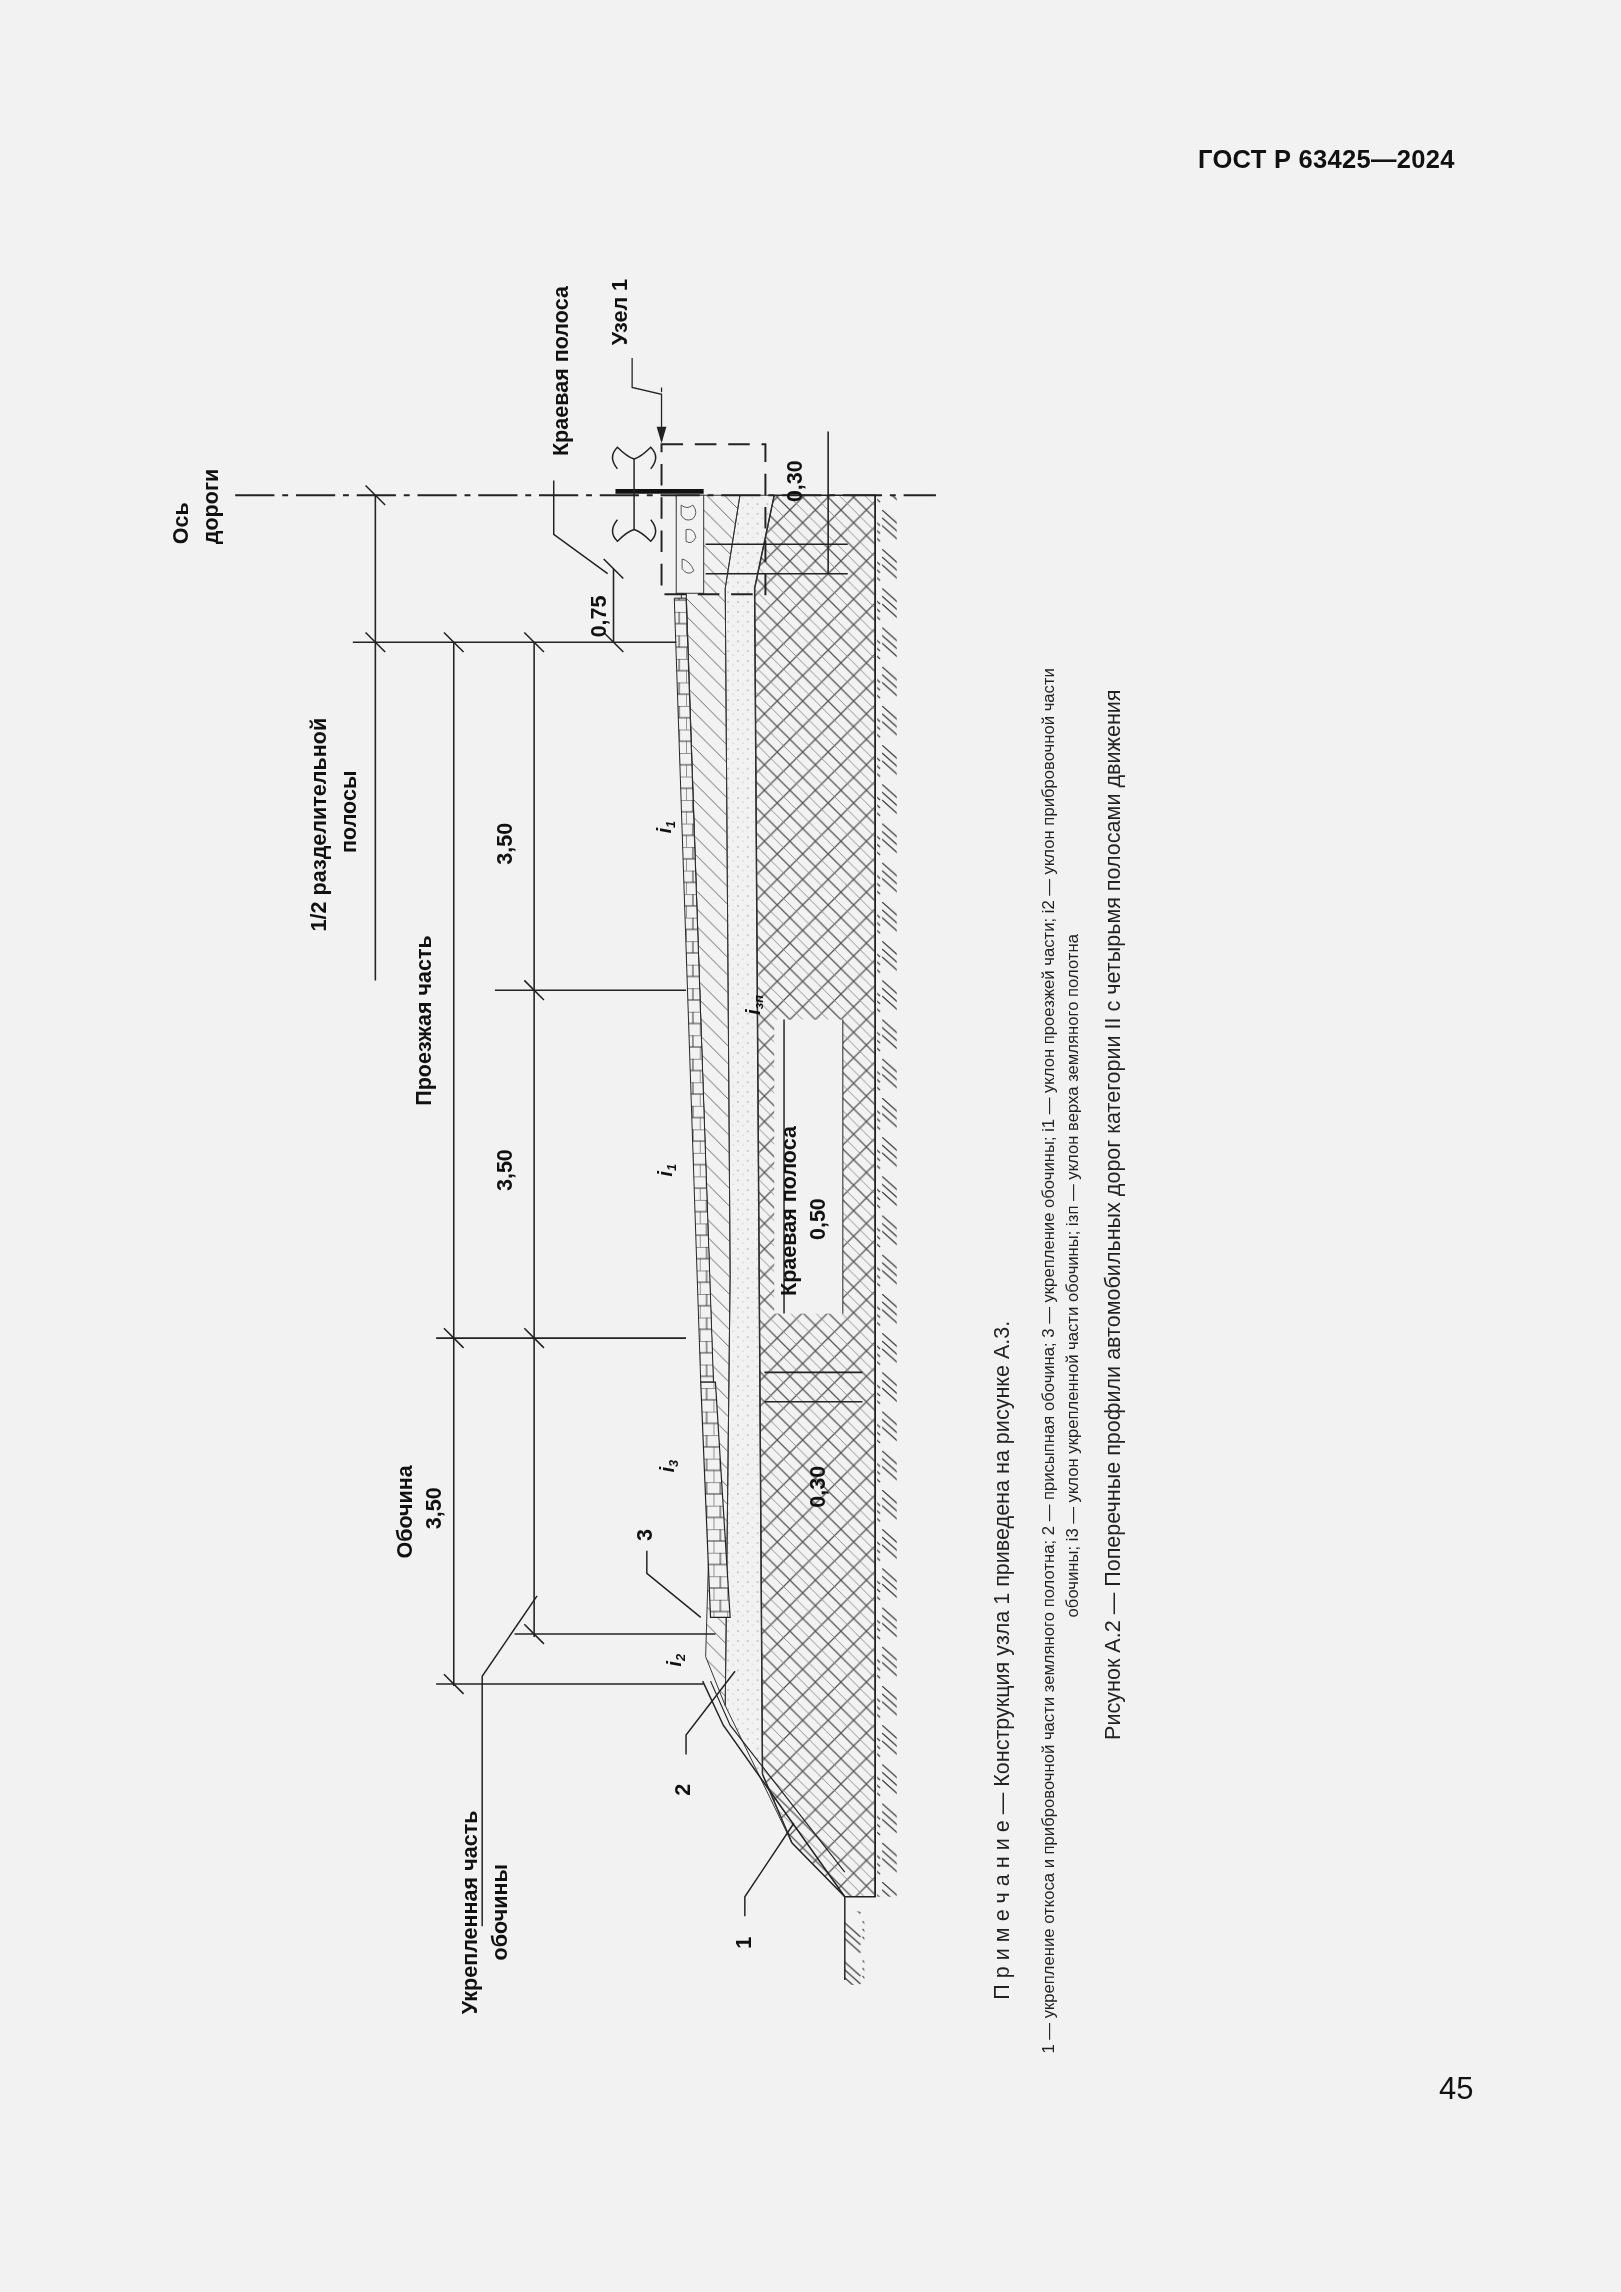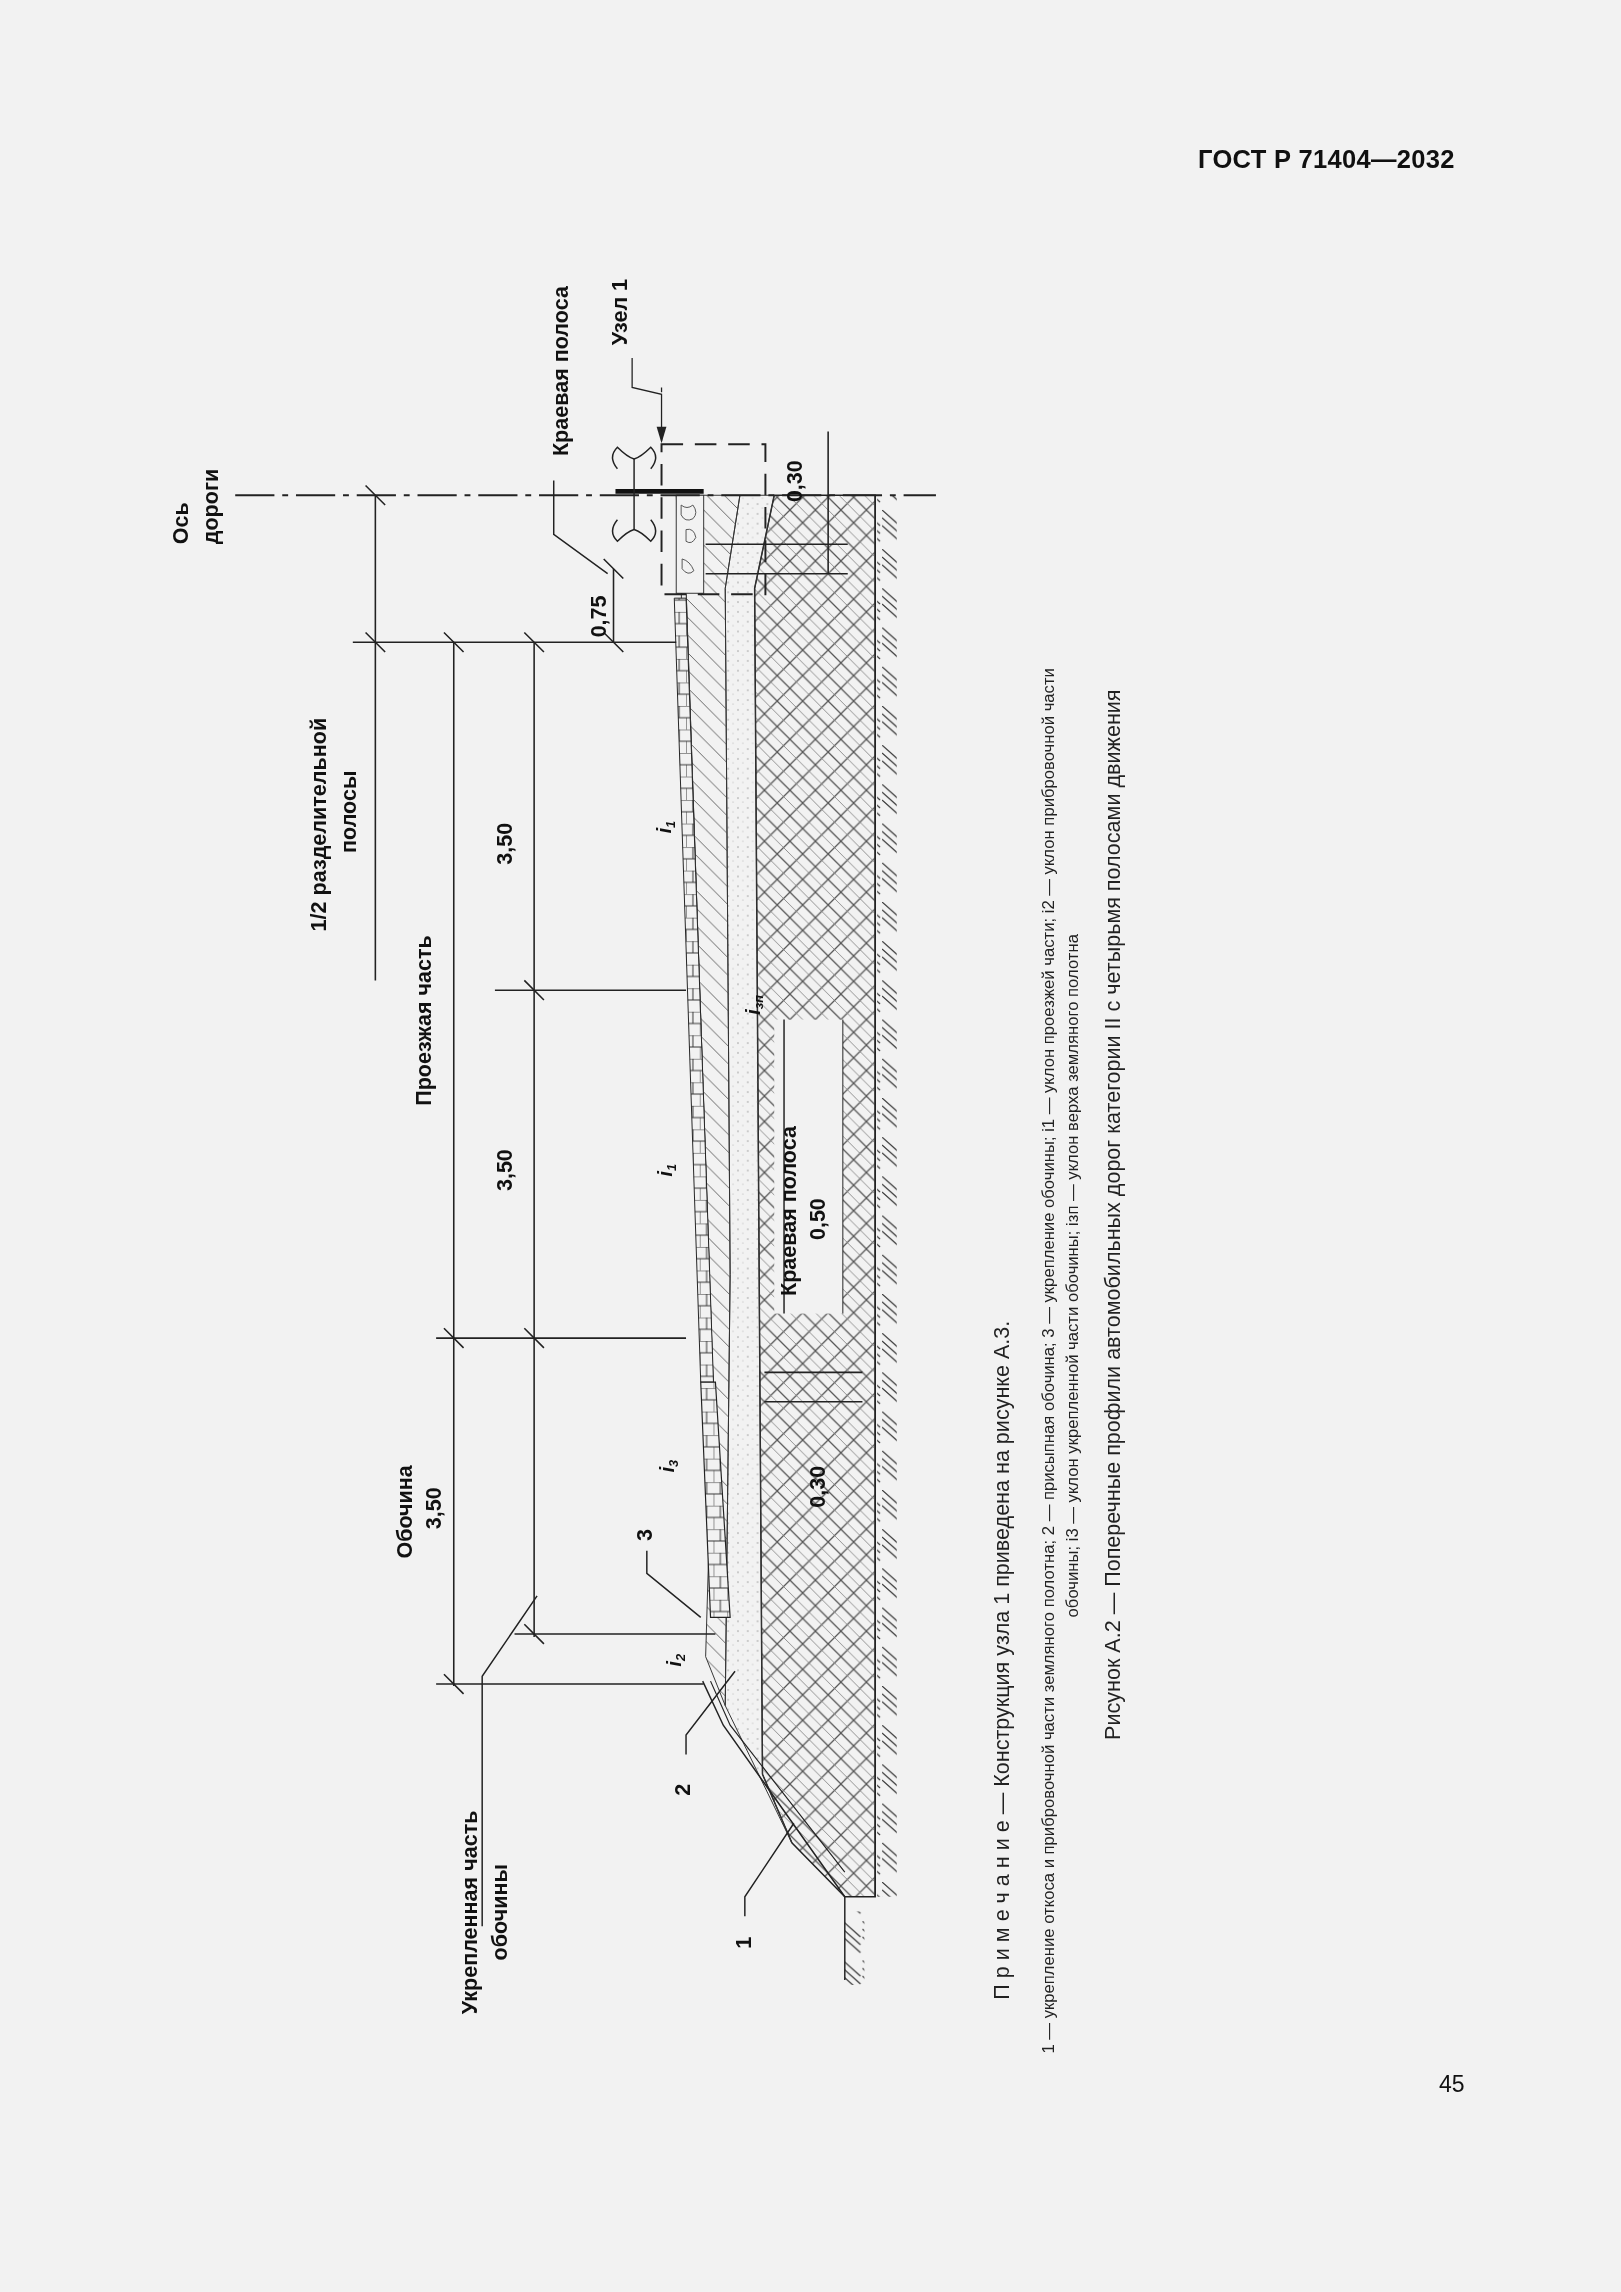--- a/index.html
+++ b/index.html
@@ -1,26 +1,26 @@
 <!DOCTYPE html>
 <html><head>
 <meta charset="utf-8">
 <style>
   html,body{margin:0;padding:0;background:#f2f2f2;}
   body{width:1621px;height:2293px;position:relative;overflow:hidden;font-family:"Liberation Sans",sans-serif;color:#111;}
   .std-header{position:absolute;left:1198px;top:145px;font-size:25.5px;font-weight:bold;letter-spacing:0.3px;}
-  .page-number{position:absolute;left:1439px;top:2071px;font-size:23px;}
+  .page-number{position:absolute;left:1439px;top:2071px;font-size:31px;}
   svg{position:absolute;left:0;top:0;}
   .lbl{font-family:"Liberation Sans",sans-serif;font-weight:bold;fill:#111;}
   .note{font-family:"Liberation Sans",sans-serif;fill:#222;}
 </style>
 </head>
 <body>
 
-<div class="std-header">ГОСТ Р 71404—2032</div>
+<div class="std-header">ГОСТ Р 63425—2024</div>
 
 <svg width="1621" height="2293" viewBox="0 0 1654 2339" xmlns="http://www.w3.org/2000/svg">
   <defs>
     <pattern id="crossHatch" patternUnits="userSpaceOnUse" width="26" height="26">
       <path d="M0 0 L26 26 M26 0 L0 26" stroke="#555" stroke-width="1.3"></path>
       <path d="M13 0 L26 13 M0 13 L13 26" stroke="#777" stroke-width="0.8"></path>
     </pattern>
     <pattern id="diagHatch" patternUnits="userSpaceOnUse" width="18" height="18">
       <path d="M0 0 L18 18" stroke="#666" stroke-width="1"></path>
     </pattern>

